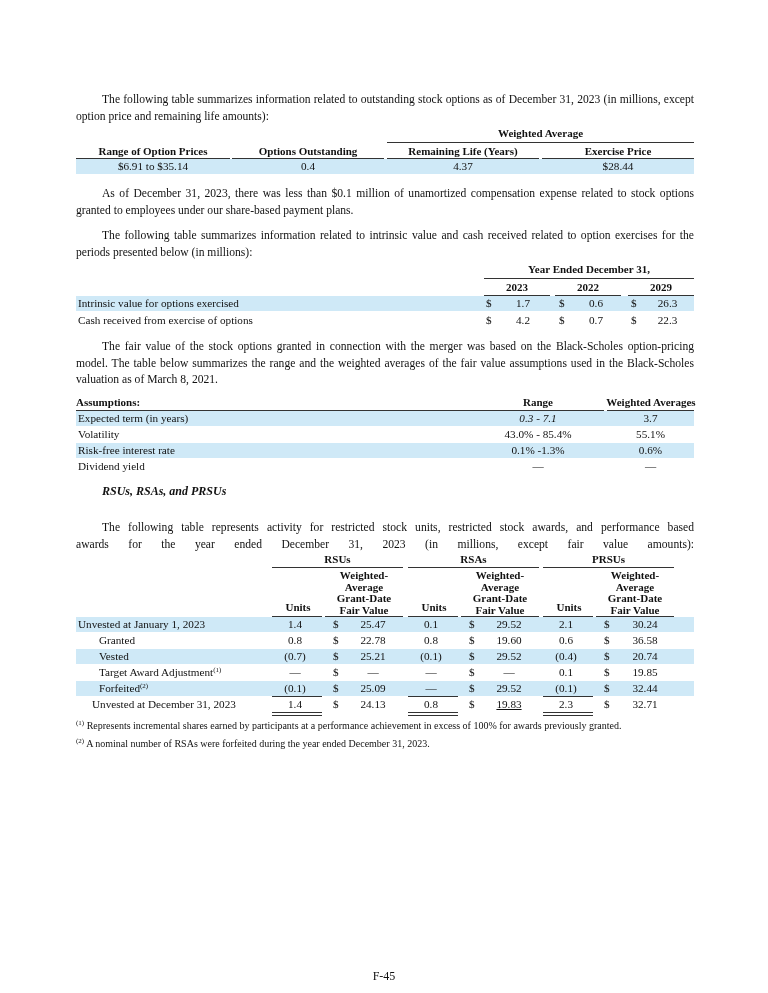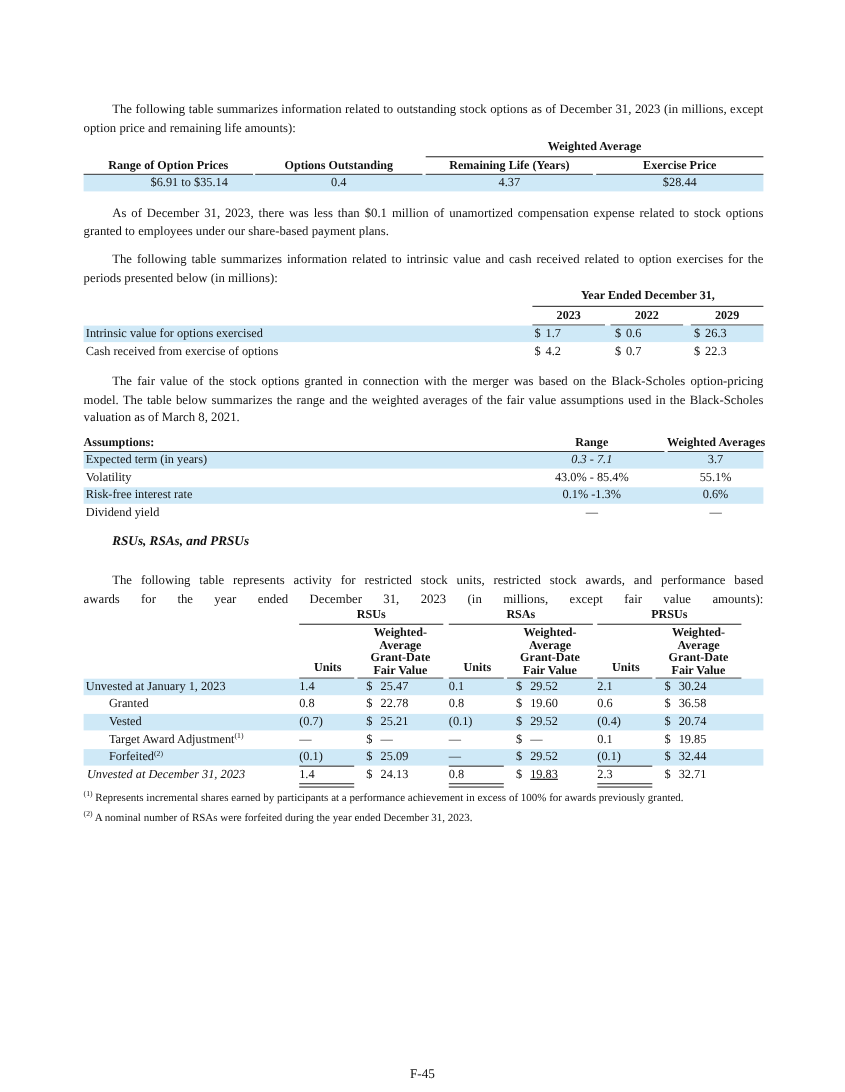--- a/index.html
+++ b/index.html
@@ -4,21 +4,21 @@
 <style>
   html, body { margin: 0; padding: 0; background: #fff; }
   body { width: 768px; height: 993px; position: relative; font-family: "Liberation Serif", serif; color: #111; font-size: 11.2px; }
   .abs { position: absolute; margin-top: 12px; }
   p.para { position: absolute; left: 76px; width: 618px; margin: 0; line-height: 16.5px; text-align: justify; font-size: 11.6px; }
   p.para .ind { display: inline-block; width: 26px; }
   .spread { text-align-last: justify; }
   .hl { background: #cfe9f7; }
   .row { position: absolute; height: 15px; line-height: 15px; }
   .cell { position: absolute; top: 0; height: 15px; line-height: 15px; white-space: nowrap; }
-  .r { text-align: left; }
+  .r { text-align: center; }
   .c { text-align: center; }
   .hdr { position: absolute; font-weight: bold; text-align: center; font-size: 11px; line-height: 11.5px; }
   .rule { position: absolute; height: 0; border-top: 1.5px solid #333; }
   .dbl { position: absolute; height: 2px; border-top: 1px solid #333; border-bottom: 1px solid #333; }
   sup { font-size: 7px; vertical-align: 4px; line-height: 0; }
   .foot { position: absolute; left: 76px; font-size: 10px; line-height: 13px; }
   .italic-heading { position: absolute; left: 102px; font-weight: bold; font-style: italic; font-size: 12px; }
 </style>
 </head>
 <body>
@@ -30,21 +30,21 @@
   <div class="rule" style="left:387px; width:307px; top:142px;"></div>
   <div class="hdr" style="left:76px; width:154px; top:146px;">Range of Option Prices</div>
   <div class="hdr" style="left:232px; width:152px; top:146px;text-align:center;">Options Outstanding</div>
   <div class="hdr" style="left:387px; width:152px; top:146px;">Remaining Life (Years)</div>
   <div class="hdr" style="left:542px; width:152px; top:146px;">Exercise Price</div>
   <div class="rule" style="left:76px; width:154px; top:158px;"></div>
   <div class="rule" style="left:232px; width:152px; top:158px;"></div>
   <div class="rule" style="left:387px; width:152px; top:158px;"></div>
   <div class="rule" style="left:542px; width:152px; top:158px;"></div>
   <div class="row hl" style="left:76px; width:618px; top:159px;">
-    <span class="cell c" style="left:0; width:154px;margin-left:19px;">$6.91 to $35.14</span>
+    <span class="cell c" style="left:0; width:154px;">$6.91 to $35.14</span>
     <span class="cell c" style="left:156px; width:152px;">0.4</span>
     <span class="cell c" style="left:311px; width:152px;">4.37</span>
     <span class="cell c" style="left:466px; width:152px;">$28.44</span>
   </div>
 </div>
 
 <p class="para" style="top:186px;"><span class="ind"></span><span>As of December 31, 2023, there was less than $0.1 million of unamortized compensation expense related to stock options granted to employees under our share-based payment plans.</span></p>
 <p class="para" style="top:228px;"><span class="ind"></span><span>The following table summarizes information related to intrinsic value and cash received related to option exercises for the periods presented below (in millions):</span></p>
 
 <div>
@@ -214,21 +214,21 @@
     <span class="cell r" style="left:406px; width:54px;">29.52</span>
     <span class="cell r" style="left:467px; width:46px;">(0.1)</span>
     <span class="cell" style="left:528px;">$</span>
     <span class="cell r" style="left:541px; width:56px;">32.44</span>
   </div>
   <div class="rule" style="left:272px; width:50px; top:696px; border-top-width:1px;"></div>
   <div class="rule" style="left:408px; width:50px; top:696px; border-top-width:1px;"></div>
   <div class="rule" style="left:543px; width:50px; top:696px; border-top-width:1px;"></div>
 
   <div class="row" style="left:76px; width:618px; top:697px;">
-    <span class="cell" style="left:3px;font-style:italic;"><span>Unvested at December 31, 2023</span></span>
+    <span class="cell" style="left:16px;"><span>Unvested at December 31, 2023</span></span>
     <span class="cell r" style="left:196px; width:46px;">1.4</span>
     <span class="cell" style="left:257px;">$</span>
     <span class="cell r" style="left:270px; width:54px;">24.13</span>
     <span class="cell r" style="left:332px; width:46px;">0.8</span>
     <span class="cell" style="left:393px;">$</span>
     <span class="cell r" style="left:406px; width:54px;text-decoration:underline;">19.83</span>
     <span class="cell r" style="left:467px; width:46px;">2.3</span>
     <span class="cell" style="left:528px;">$</span>
     <span class="cell r" style="left:541px; width:56px;">32.71</span>
   </div>

